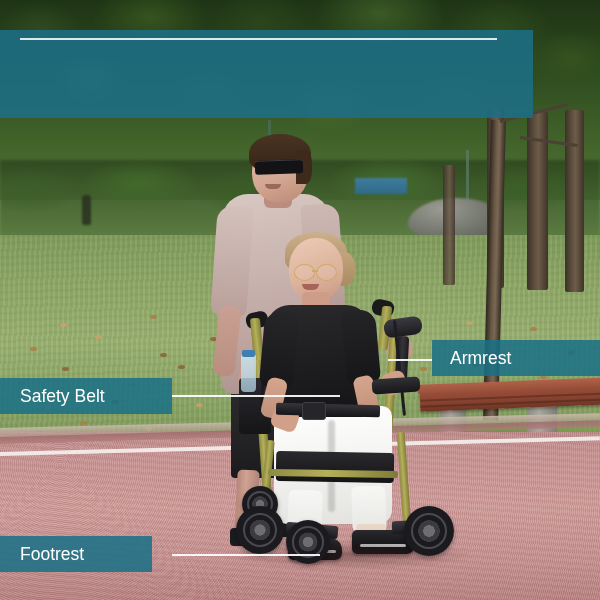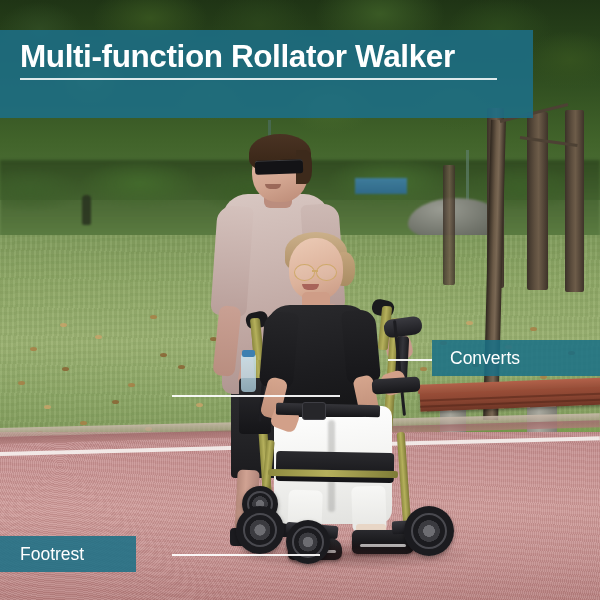--- a/index.html
+++ b/index.html
@@ -485,21 +485,21 @@
     color: #ffffff;
     font-size: 17.5px;
     display: flex;
     align-items: center;
     box-sizing: border-box;
   }
   .callout-left  { padding-left: 20px; }
   .callout-right { padding-left: 18px; }
 
   .co-safety { left: 0px;   top: 378px; width: 172px; height: 36px; }
-  .co-foot   { left: 0px;   top: 536px; width: 136px; height: 36px; }
+  .co-foot   { left: 0px;   top: 536px; width: 152px; height: 36px; }
   .co-arm    { left: 432px; top: 340px; width: 168px; height: 36px; }
 
   .leader {
     position: absolute; height: 1.5px;
     background: rgba(255,255,255,.92);
   }
   .ld-safety { left: 172px; top: 395px; width: 168px; }
   .ld-foot   { left: 172px; top: 554px; width: 148px; }
   .ld-arm    { left: 388px; top: 359px; width: 44px; }
 </style>
@@ -661,29 +661,31 @@
       <div class="footplate fp-b"></div>
       <div class="ground-shadow"></div>
       <div class="wheel w-small"></div>
       <div class="wheel w-front-l"></div>
       <div class="wheel w-front-r"></div>
       <div class="wheel w-rear-l"></div>
     </div>
   </div>
 
   <div class="banner">
-    <div class="banner-title">Multi-function Rollator Walker</div>
     <div class="banner-rule"></div>
   </div>
 
   <div class="leader ld-safety"></div>
+  <div class="callout callout-left co-safety">
+    <span>Safety Belt</span>
+  </div>
 
   <div class="leader ld-foot"></div>
   <div class="callout callout-left co-foot">
     <span>Footrest</span>
   </div>
 
   <div class="leader ld-arm"></div>
   <div class="callout callout-right co-arm">
-    <span>Converts</span>
+    <span>Armrest</span>
   </div>
 
 </div>
 
 </body></html>

